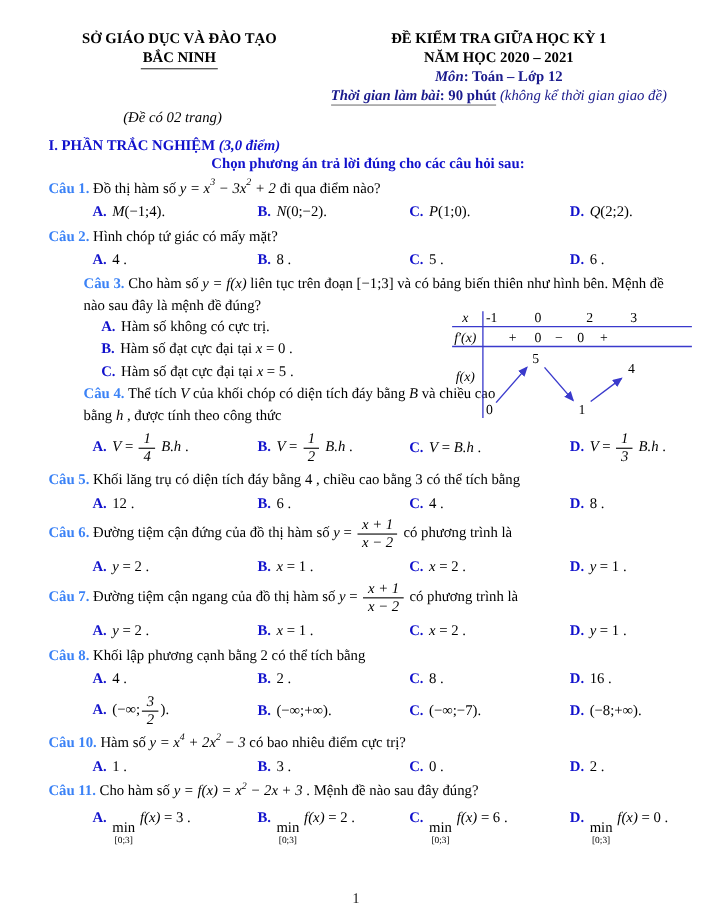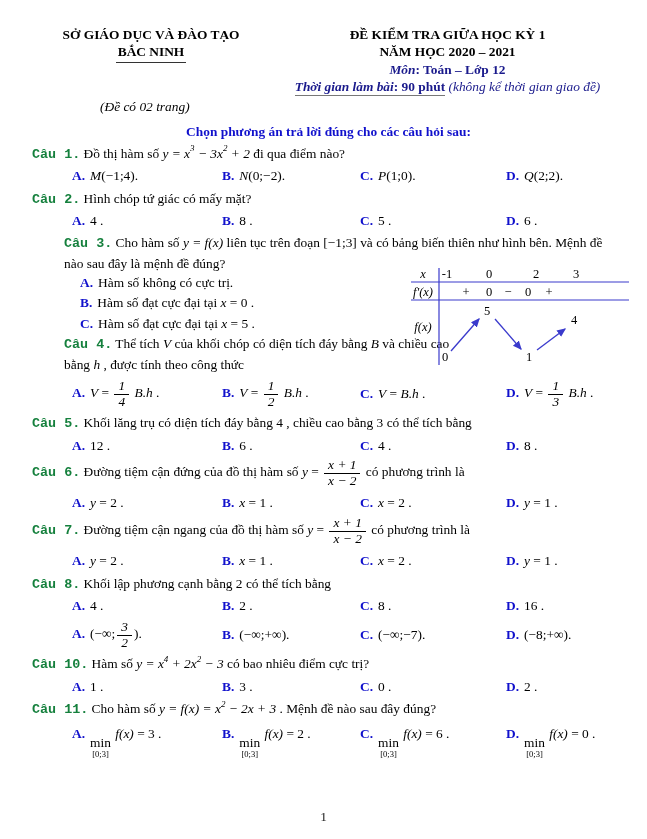--- a/index.html
+++ b/index.html
@@ -1,31 +1,31 @@
 <!DOCTYPE html>
 <html><head>
 <meta charset="utf-8">
 <style>
   html,body{margin:0;padding:0;background:#fff;}
   .page{width:647px;height:839px;position:relative;box-sizing:border-box;
-        padding:26px 22px 0 32px;overflow:hidden;background:#fff;
+        padding:26px 22px 0 44px;overflow:hidden;background:#fff;
         font-family:"Liberation Serif",serif;font-size:13.4px;color:#000;border-radius:32px;}
   .b{font-weight:700;}
   .header{display:flex;}
   .h-left{width:238px;text-align:center;font-weight:700;line-height:1.3;}
   .h-right{flex:1;text-align:center;line-height:1.3;}
   .underlined{display:inline-block;border-bottom:1.4px solid #333;padding:0 2px 1px;}
   .navy{color:#1a1a8c;}
   .u2{border-bottom:1.2px solid #777;padding-bottom:1px;margin-top:12px;}
   .doc-note{font-style:italic;margin:3px 0 9px 68px;}
   .sec-title{color:#1111cc;font-weight:700;margin-top:4px;}
   .sec-title i{font-weight:700;}
   .instruction{color:#1111cc;font-weight:700;text-align:center;margin:1px 0 4px;}
   .q{margin:3px 0 2px;}
-  .ql{color:#15803d;font-weight:700;font-family:Liberation Mono, monospace;}
+  .ql{color:#3b82f6;font-weight:700;}
   .stem{line-height:1.45;}
   .opts{display:grid;grid-template-columns:136px 124px 132px auto;padding-left:40px;
         margin:2px 0 3px;align-items:center;line-height:1.45;gap:14px;}
   .opts.tall{margin:4px 0;}
   .ol{color:#1111cc;font-weight:700;margin-right:5px;}
   .m{font-style:italic;}
   sup.sp{font-size:9px;position:relative;top:-1px;font-style:italic;line-height:0;}
   .frac{display:inline-flex;flex-direction:column;vertical-align:middle;text-align:center;
         line-height:1.1;margin:0 2px;font-style:italic;}
   .frac .fr-n{padding:0 4px;}
@@ -55,20 +55,21 @@
     <div class="h-right">
       <div class="b">ĐỀ KIỂM TRA GIỮA HỌC KỲ 1</div>
       <div class="b">NĂM HỌC 2020 – 2021</div>
       <div class="navy b"><i>Môn</i><span>:  Toán – Lớp 12</span></div>
       <div class="navy"><span class="u2"><b><i>Thời gian làm bài</i></b><b>: 90 phút</b></span><i> (không kể thời gian giao đề)</i></div>
     </div>
   </div>
 
   <div class="doc-note">(Đề có 02 trang)</div>
 
+  <div class="sec-title"><span>I. PHẦN TRẮC NGHIỆM</span><i> (3,0 điểm)</i></div>
   <div class="instruction">Chọn phương án trả lời đúng cho các câu hỏi sau:</div>
 
   <div class="q">
     <div class="stem"><b class="ql">Câu 1.</b><span> Đồ thị hàm số </span><span class="m">y = x</span><sup class="sp">3</sup><span class="m"> − 3x</span><sup class="sp">2</sup><span class="m"> + 2</span><span> đi qua điểm nào?</span></div>
     <div class="opts">
       <div class="opt"><b class="ol">A.</b><span class="m">M</span><span>(−1;4).</span></div>
       <div class="opt"><b class="ol">B.</b><span class="m">N</span><span>(0;−2).</span></div>
       <div class="opt"><b class="ol">C.</b><span class="m">P</span><span>(1;0).</span></div>
       <div class="opt"><b class="ol">D.</b><span class="m">Q</span><span>(2;2).</span></div>
     </div>

